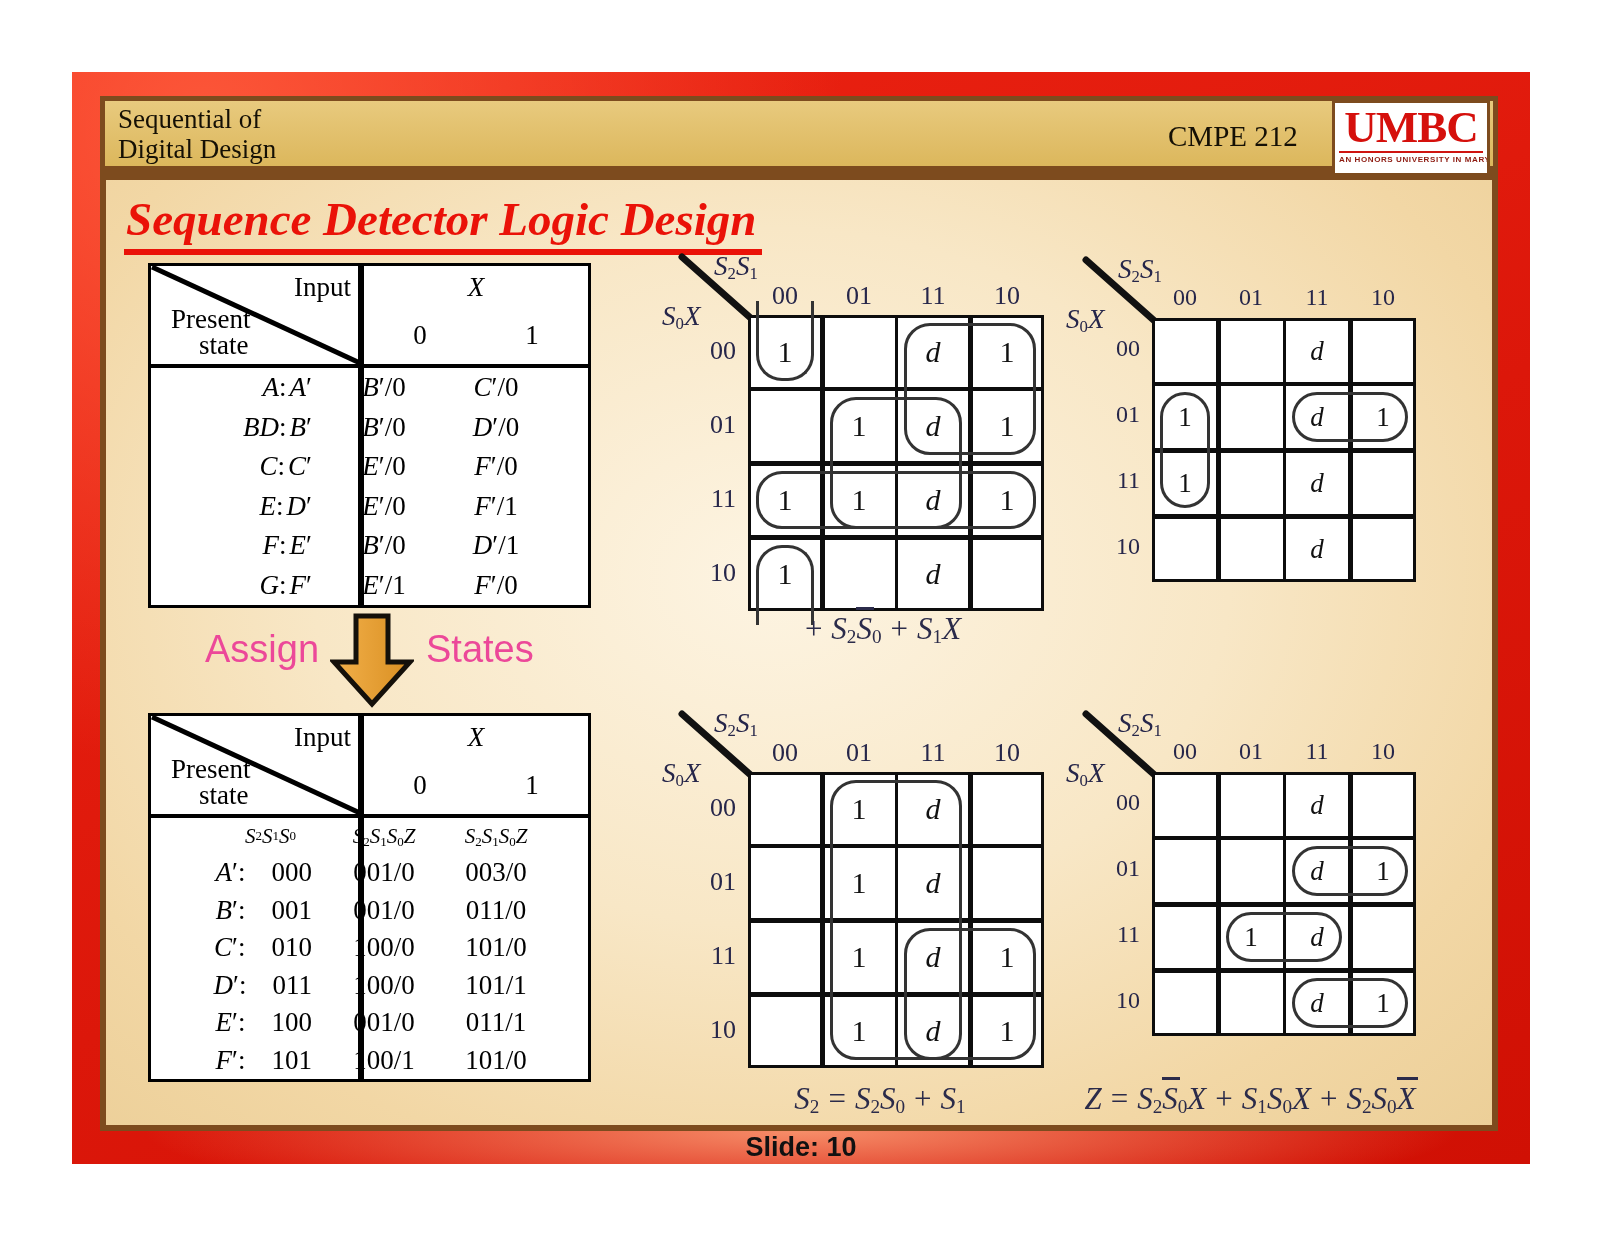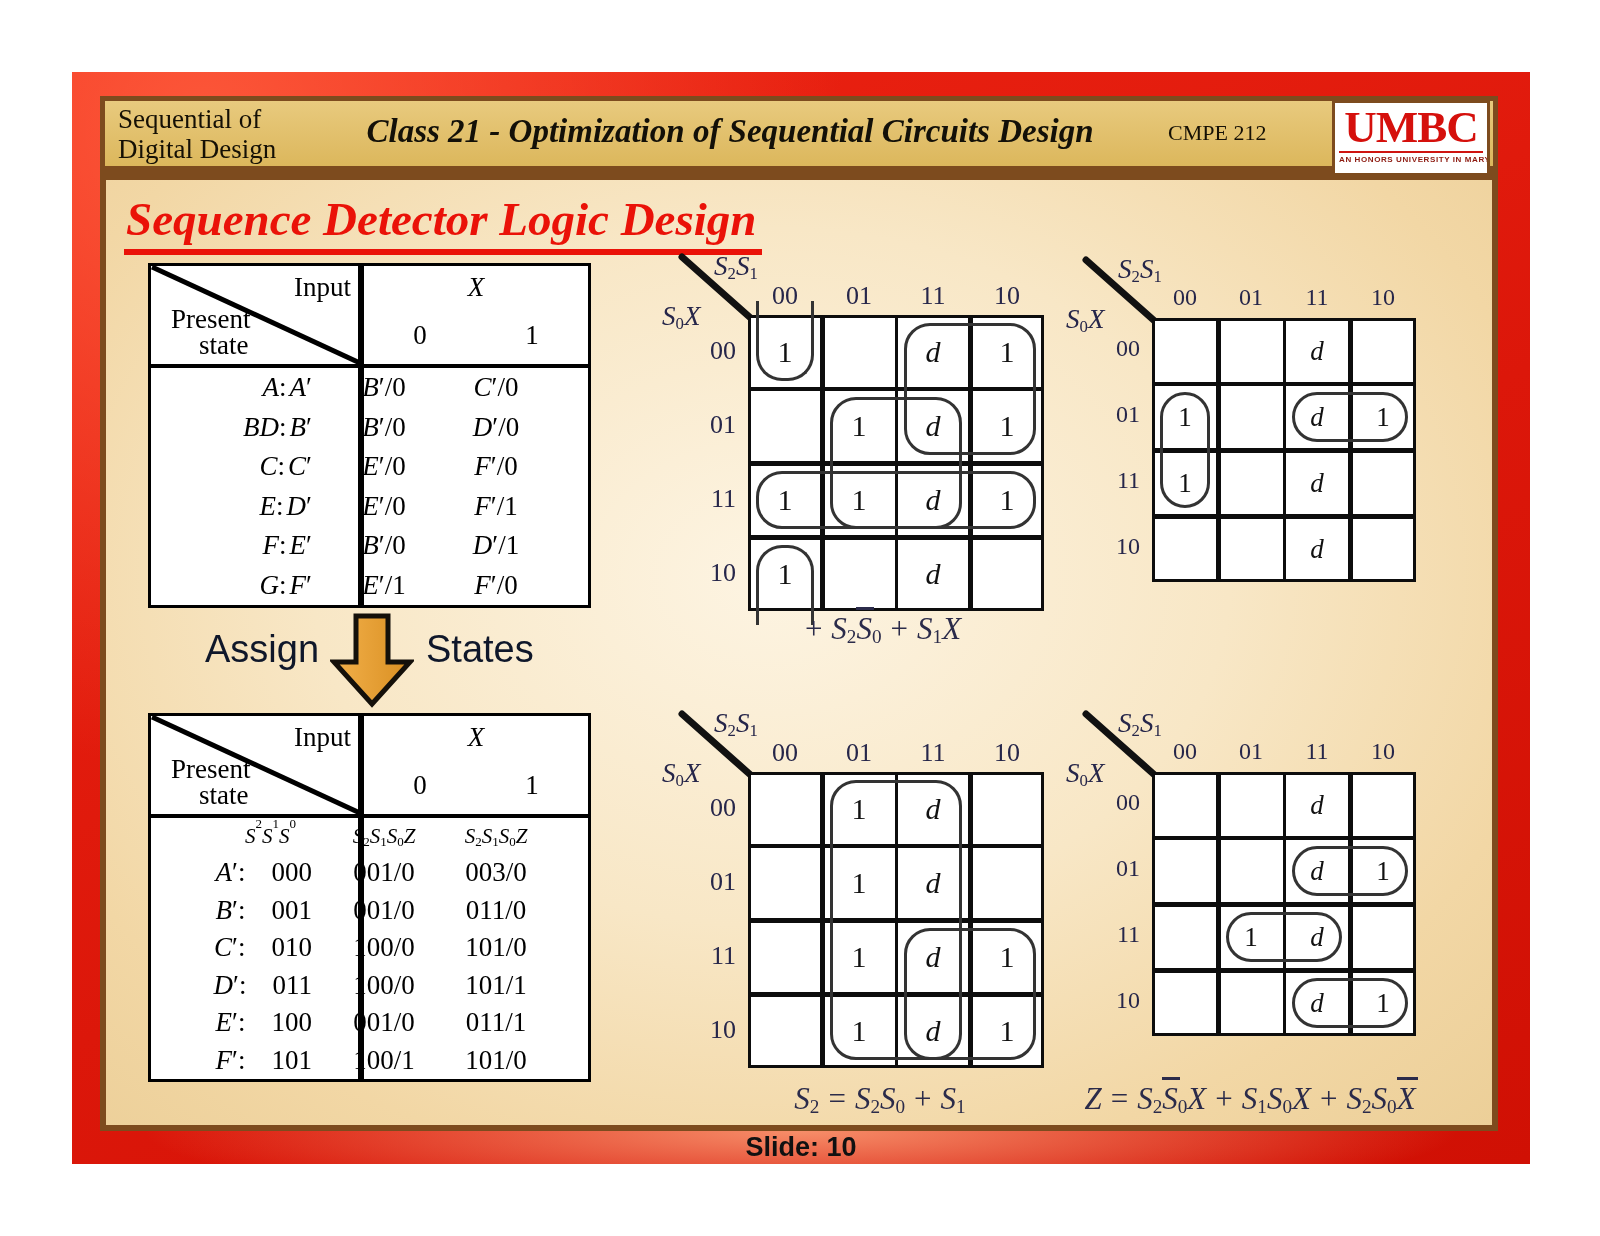--- a/index.html
+++ b/index.html
@@ -25,21 +25,21 @@
     position:absolute; left:100px; top:180px; width:1398px; height:951px;
     border:6px solid #7d4b1e; border-top:none;
     background:radial-gradient(ellipse at 48% 42%, #fdf4e2 0%, #f8e7c6 45%, #f2d7a5 78%, #eccf98 100%);
   }
   
   .course { position:absolute; left:118px; top:104px; font-size:27px; line-height:30px; color:#151005; }
   .class-title {
     position:absolute; left:290px; top:113px; width:880px; text-align:center;
     font-size:33px; font-weight:bold; font-style:italic; color:#131008;
   }
-  .course-code { position:absolute; left:1168px; top:120px; font-size:22px; color:#151005; }
+  .course-code { position:absolute; left:1168px; top:120px; font-size:29px; color:#151005; }
   .logo {
     position:absolute; left:1332px; top:100px; width:158px; height:76px;
     background:#ffffff; border:3px solid #7d4b1e; text-align:center; overflow:hidden;
   }
   .logo-text {
     font-size:45px; line-height:47px; font-weight:bold; letter-spacing:-1px;
     color:#d5100c; font-family:"Liberation Serif", serif; margin-top:1px;
   }
   .logo-tagline {
     font-size:8px; font-weight:bold; letter-spacing:0.6px; color:#8d1a10;
@@ -60,21 +60,21 @@
   .t-present{ position:absolute; left:8px; top:38px;margin-left:12px; }
   .t-state  { position:absolute; left:48px; top:64px; }
   .t-x  { position:absolute; left:213px; top:6px;  width:224px; text-align:center; }
   .t-c0 { position:absolute; left:213px; top:54px; width:112px; text-align:center; }
   .t-c1 { position:absolute; left:325px; top:54px; width:112px; text-align:center; }
   .t-underline { position:absolute; left:0; top:98px; width:100%; height:4px; background:#000; }
   .t-divider   { position:absolute; left:207px; top:0; width:6px; height:100%; background:#000; }
   .t-body { position:absolute; left:0; top:102px; right:0; bottom:0; display:flex; flex-direction:column; }
   .t-row  { flex:1; display:flex; align-items:center; }
   .t-sub  { height:36px; flex:none; display:flex; align-items:center; font-size:21px; }
-  .t-rowlabel { width:177px; display:flex; justify-content:flex-end; align-items:flex-start; padding-right:16px; }
+  .t-rowlabel { width:177px; display:flex; justify-content:flex-end; align-items:center; padding-right:16px; }
   .t-sub .t-rowlabel { padding-right:32px; }
   .t-scode { margin-left:26px; }
   .t-val { width:112px; text-align:center; }
   
   .kmap { position:absolute; }
   #kmap-s0 { left:748px;  top:315px; }
   #kmap-s1 { left:1152px; top:318px; }
   #kmap-s2 { left:748px;  top:772px; }
   #kmap-z  { left:1152px; top:772px; }
   .kgrid { position:absolute; left:0; top:0; background:#fff; overflow:visible; }
@@ -98,21 +98,21 @@
   
   i.mv { font-style:italic; }
   sub { font-size:62%; vertical-align:-0.22em; line-height:0; }
   .ov { position:relative; display:inline-block; }
   .ov::before { content:""; position:absolute; left:0px; right:-2px; top:-1px; height:3px; background:currentColor; }
   .op { margin:0 6px; font-style:normal; }
   .sp { display:inline-block; width:3px; }
   
   .assign-label, .states-label {
     position:absolute; top:628px; font-family:"Liberation Sans", sans-serif;
-    font-size:38px; color:#0f172a;
+    font-size:38px; color:#ec4899;
   }
   .assign-label { left:205px; }
   .states-label { left:426px; }
   .assign-arrow { position:absolute; left:330px; top:612px; }
   
   .footer-label {
     position:absolute; left:72px; top:1132px; width:1458px; text-align:center;
     font-family:"Liberation Sans", sans-serif; font-weight:bold; font-size:27px; color:#111;
   }
 </style>
@@ -121,21 +121,20 @@
 
 <div class="page">
   <div class="slide-bg"></div>
   <div class="header-bar"></div>
   <div class="content-panel"></div>
 
   <div class="course">
     <span>Sequential of</span><br>
     <span>Digital Design</span>
   </div>
-  <div class="class-title">Class 21 - Optimization of Sequential Circuits Design</div>
   <div class="course-code">CMPE 212</div>
   <div class="logo">
     <div class="logo-text">UMBC</div>
     <div class="logo-tagline">AN HONORS UNIVERSITY IN MARYLAND</div>
   </div>
 
   <div class="slide-title">Sequence Detector Logic Design</div>
 
   <div id="table1" class="statetable">
       <svg class="t-diag" width="210" height="98">

